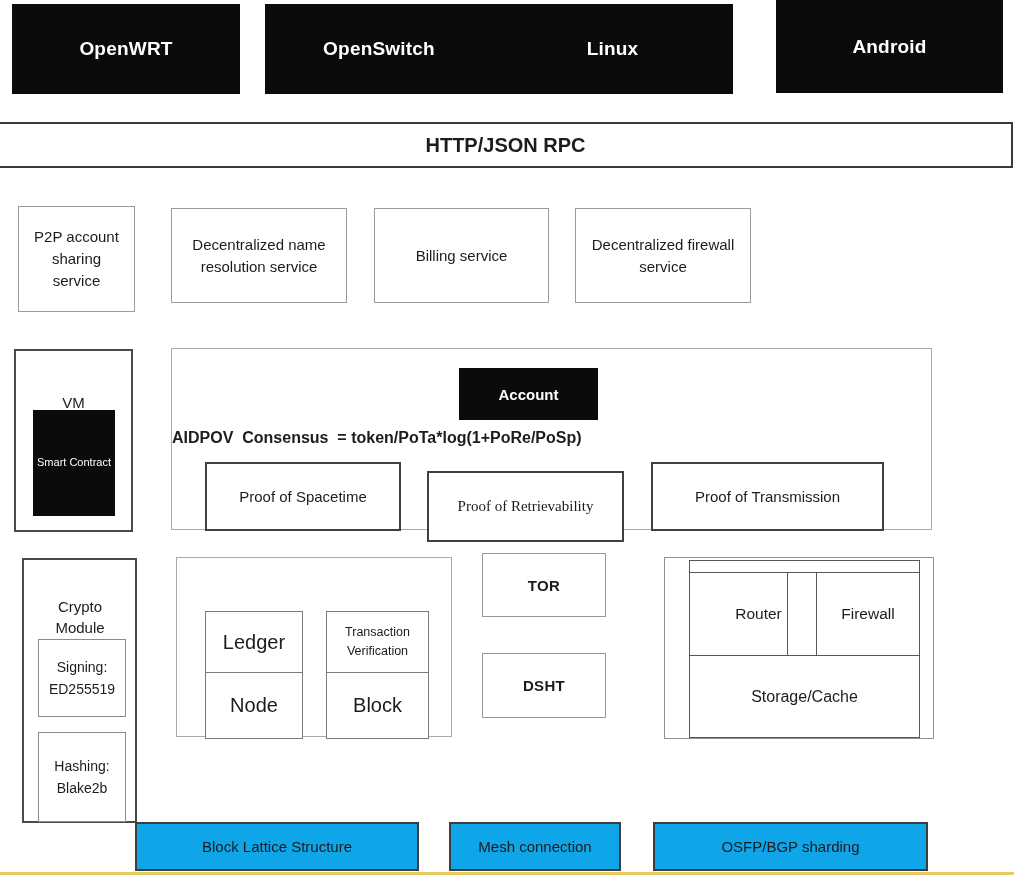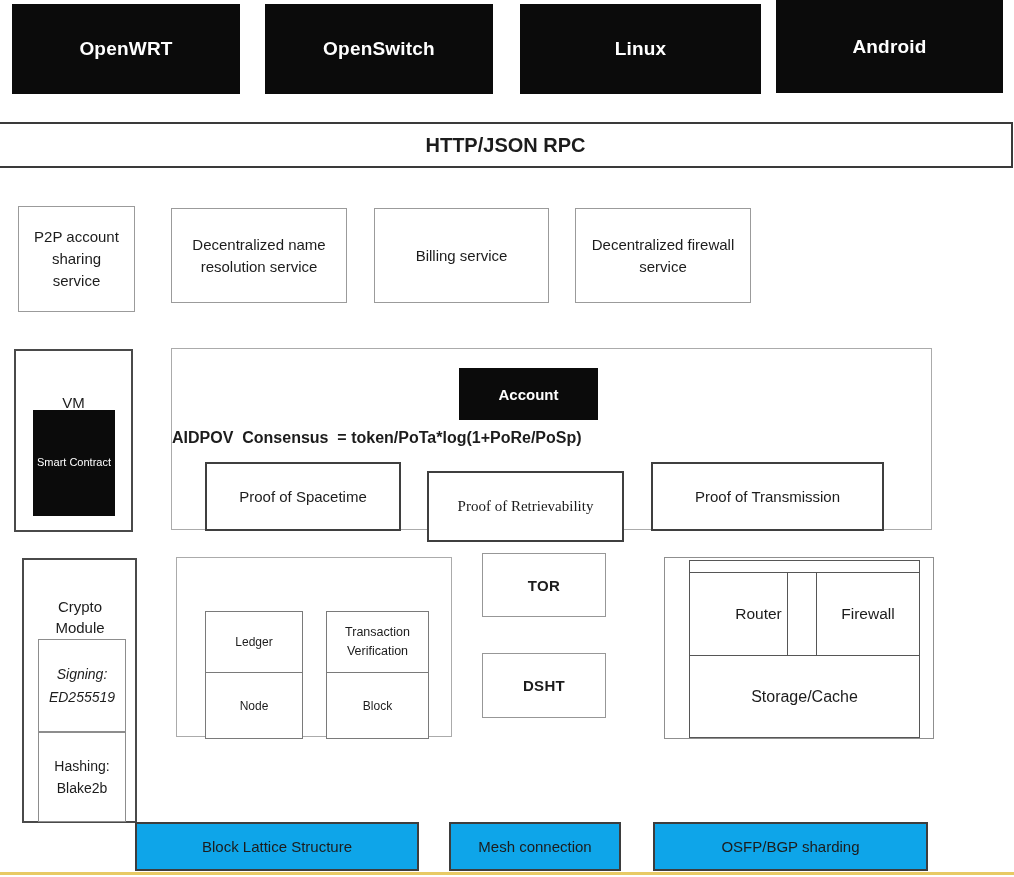--- a/index.html
+++ b/index.html
@@ -10,39 +10,39 @@
   .abs{position:absolute;box-sizing:border-box;}
   .cfx{display:flex;align-items:center;justify-content:center;text-align:center;}
   .black-box{background:#0b0b0b;color:#ffffff;font-weight:600;}
   .platform{font-size:19px;letter-spacing:0.2px;}
   .bar{background:#ffffff;border:2px solid #3a3a3a;font-size:20px;font-weight:700;}
   .svc{background:#ffffff;border:1px solid #9b9b9b;font-size:15px;line-height:1.45;padding:4px 10px;}
   .frame-light{background:#ffffff;border:1px solid #ababab;}
   .frame-dark{background:#ffffff;border:2px solid #4a4a4a;}
   .proof{background:#ffffff;border:2px solid #3f3f3f;font-size:15px;}
   .formula{font-size:16px;font-weight:600;white-space:pre;text-align:left;}
-  .cell{background:#ffffff;border:1.5px solid #7a7a7a;font-size:12px;}
+  .cell{background:#ffffff;border:1.5px solid #7a7a7a;font-size:20px;}
   .cell-sm{font-size:12.5px;line-height:1.5;}
   .tordsht{background:#ffffff;border:1.5px solid #979797;font-size:15px;font-weight:600;letter-spacing:0.3px;}
   .netcell{background:#ffffff;border:1.5px solid #565656;font-size:15.5px;}
   .bottom-box{background:#0ea5e9;border:2px solid #3d3d3d;font-size:15px;}
   .small-white{font-size:11px;line-height:1.45;font-weight:400;}
   .vm-title{font-size:15px;font-weight:400;text-align:center;}
   .crypto-title{font-size:15px;line-height:1.4;text-align:center;}
   .crypto-cell{background:#ffffff;border:1px solid #8d8d8d;font-size:14px;line-height:1.6;}
   .accent-line{background:#e8ca65;}
 </style>
 </head>
 <body>
 
 <div id="canvas">
 
   <div class="abs cfx black-box platform" style="left:12px;top:4px;width:228px;height:90px;">OpenWRT</div>
   <div class="abs cfx black-box platform" style="left:265px;top:4px;width:228px;height:90px;">OpenSwitch</div>
-  <div class="abs cfx black-box platform" style="left:520px;top:4px;width:241px;height:90px;">Linux</div>
+  <div class="abs cfx black-box platform" style="left:492px;top:4px;width:241px;height:90px;">Linux</div>
   <div class="abs cfx black-box platform" style="left:776px;top:0px;width:227px;height:93px;">Android</div>
 
   <div class="abs cfx bar" style="left:-2px;top:122px;width:1015px;height:46px;">HTTP/JSON RPC</div>
 
   <div class="abs cfx svc" style="left:18px;top:206px;width:117px;height:106px;">P2P account sharing service</div>
   <div class="abs cfx svc" style="left:171px;top:208px;width:176px;height:95px;">Decentralized name resolution service</div>
   <div class="abs cfx svc" style="left:374px;top:208px;width:175px;height:95px;">Billing service</div>
   <div class="abs cfx svc" style="left:575px;top:208px;width:176px;height:95px;">Decentralized firewall service</div>
 
   <div class="abs frame-dark" style="left:14px;top:349px;width:119px;height:183px;">
@@ -53,21 +53,21 @@
   <div class="abs frame-light" style="left:171px;top:348px;width:761px;height:182px;">
     <div class="abs cfx black-box" style="left:287px;top:19px;width:139px;height:52px;font-size:15px;">Account</div>
     <div class="abs formula" style="left:0;top:80px;width:100%;">AIDPOV  Consensus  = token/PoTa*log(1+PoRe/PoSp)</div>
     <div class="abs cfx proof" style="left:33px;top:113px;width:196px;height:69px;">Proof of Spacetime</div>
     <div class="abs cfx proof" style="left:255px;top:122px;width:197px;height:71px;font-family:Liberation Serif, serif;">Proof of Retrievability</div>
     <div class="abs cfx proof" style="left:479px;top:113px;width:233px;height:69px;">Proof of Transmission</div>
   </div>
 
   <div class="abs frame-dark" style="left:22px;top:558px;width:115px;height:265px;">
     <div class="abs crypto-title" style="left:17px;top:36px;width:78px;">Crypto Module</div>
-    <div class="abs cfx crypto-cell" style="left:14px;top:79px;width:88px;height:93px;font-style:italic;">
+    <div class="abs cfx crypto-cell" style="left:14px;top:79px;width:88px;height:78px;">
       <div>
         <div>Signing:</div>
         <div>ED255519</div>
       </div>
     </div>
     <div class="abs cfx crypto-cell" style="left:14px;top:172px;width:88px;height:90px;">
       <div>
         <div>Hashing:</div>
         <div>Blake2b</div>
       </div>

